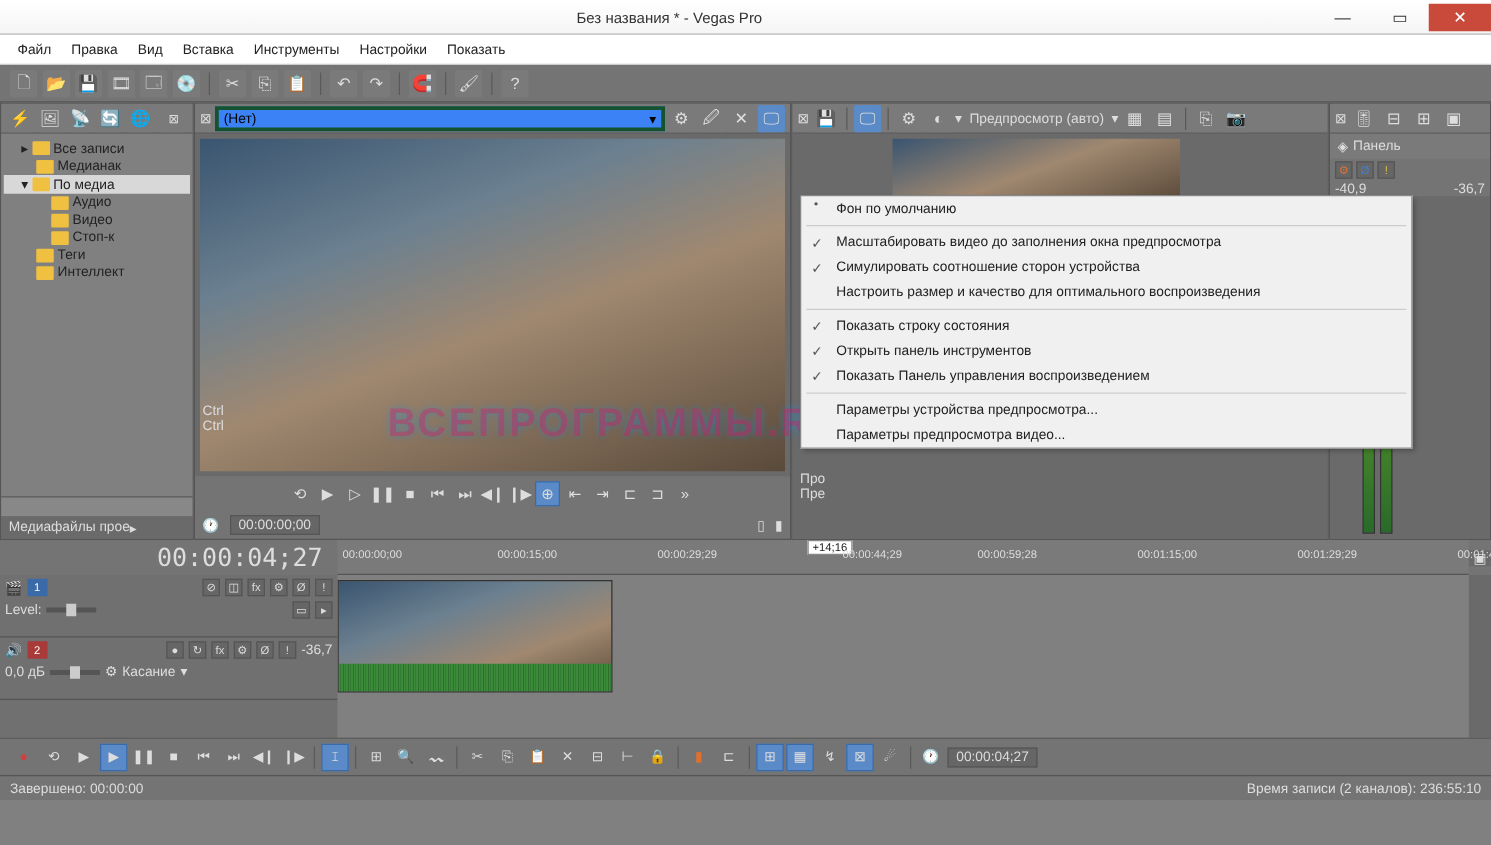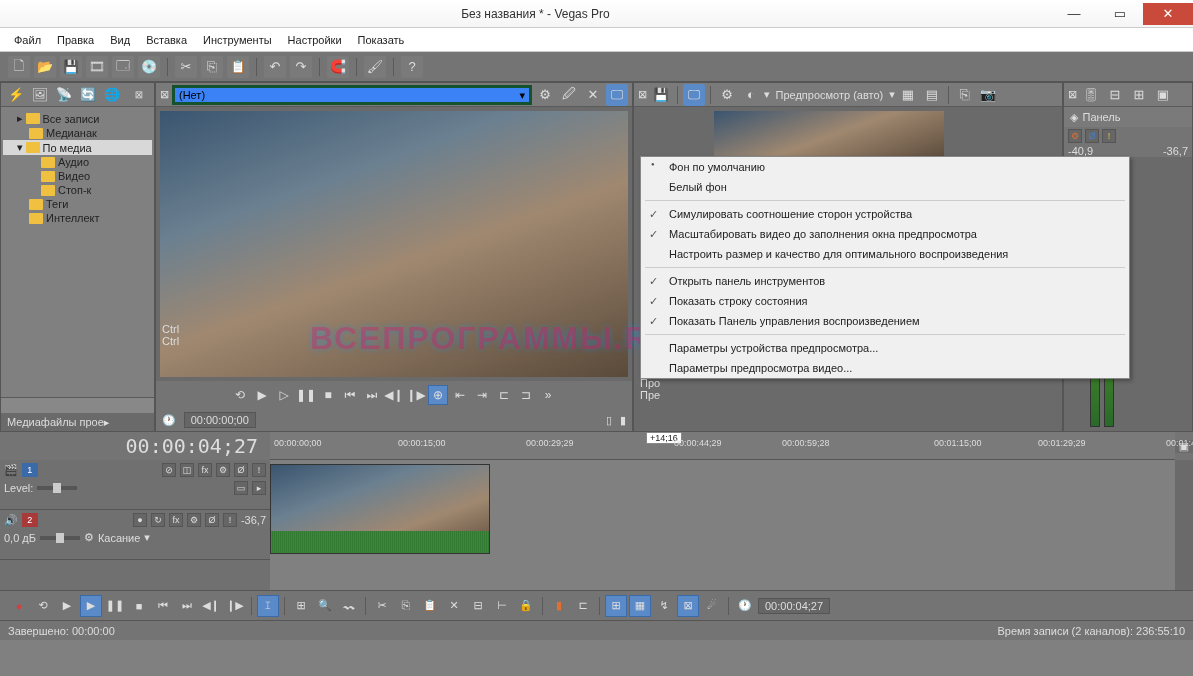--- a/index.html
+++ b/index.html
@@ -280,45 +280,44 @@
         <div>-57</div>
       </div>
       <div class="meter-bar"></div>
       <div class="meter-bar"></div>
     </div>
   </div>
 </div>
 
 <div class="context-menu">
   <div class="cm-item radio">Фон по умолчанию</div>
-  <div class="cm-item">Белый фон</div>
   <div class="cm-sep"></div>
+  <div class="cm-item checked">Масштабировать видео до заполнения окна предпросмотра</div>
   <div class="cm-item checked">Симулировать соотношение сторон устройства</div>
-  <div class="cm-item checked">Масштабировать видео до заполнения окна предпросмотра</div>
   <div class="cm-item">Настроить размер и качество для оптимального воспроизведения</div>
   <div class="cm-sep"></div>
+  <div class="cm-item checked">Показать строку состояния</div>
   <div class="cm-item checked">Открыть панель инструментов</div>
-  <div class="cm-item checked">Показать строку состояния</div>
   <div class="cm-item checked">Показать Панель управления воспроизведением</div>
   <div class="cm-sep"></div>
   <div class="cm-item">Параметры устройства предпросмотра...</div>
   <div class="cm-item">Параметры предпросмотра видео...</div>
 </div>
 
 <div class="timeline-area">
   <div class="tl-header">
     <div class="tl-timecode">00:00:04;27</div>
     <div class="tl-ruler">
       <div class="marker-box">+14;16</div>
       <span class="ruler-tick" style="left:4px">00:00:00;00</span>
       <span class="ruler-tick" style="left:128px">00:00:15;00</span>
       <span class="ruler-tick" style="left:256px">00:00:29;29</span>
       <span class="ruler-tick" style="left:404px">00:00:44;29</span>
       <span class="ruler-tick" style="left:512px">00:00:59;28</span>
-      <span class="ruler-tick" style="left:664px">00:01:15;00</span>
+      <span class="ruler-tick" style="left:640px">00:01:15;00</span>
       <span class="ruler-tick" style="left:768px">00:01:29;29</span>
       <span class="ruler-tick" style="left:896px">00:01:44;29</span>
     </div>
     <div style="width:18px;background:#6a6a6a;color:#ddd;text-align:center">▣</div>
   </div>
   <div class="tracks">
     <div class="track-headers">
       <div class="track-head">
         <div class="th-row">
           <span>🎬</span>

